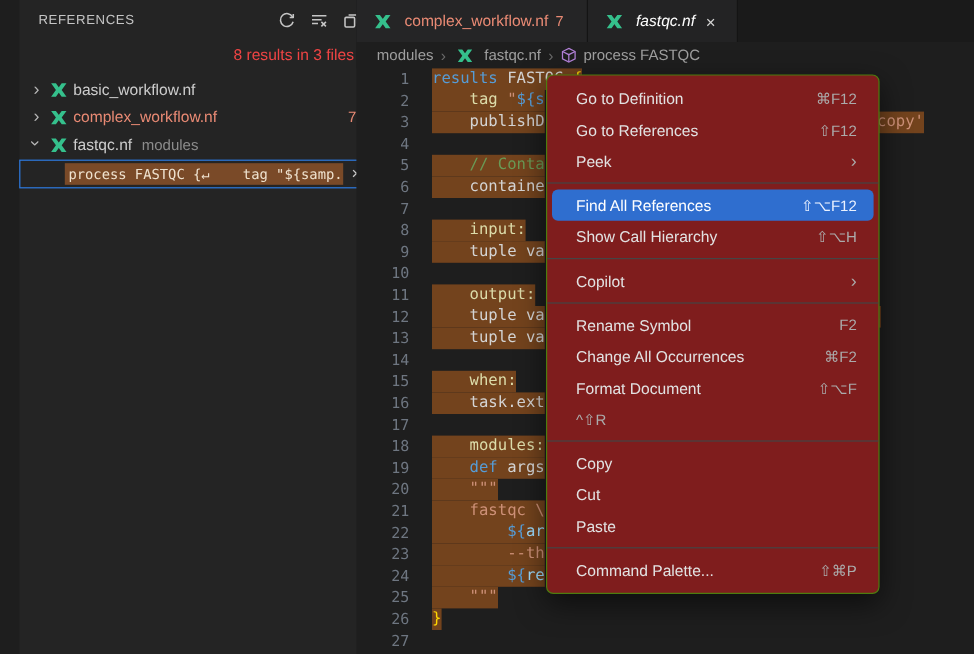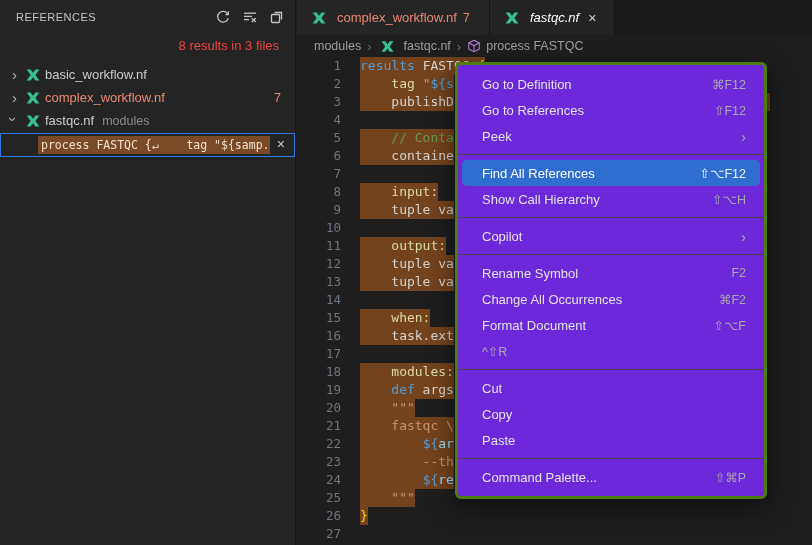--- a/index.html
+++ b/index.html
@@ -2,21 +2,21 @@
 <html><head>
 <meta charset="utf-8">
 <style>
   html,body{margin:0;padding:0;}
   body{
     width:812px;height:545px;position:relative;overflow:hidden;
     background:#1e1e1e;font-family:"Liberation Sans",sans-serif;
     -webkit-font-smoothing:antialiased;
   }
   
-  .sidebar{position:absolute;left:0;top:0;width:296px;height:545px;
+  .sidebar{position:absolute;left:16px;top:0;width:296px;height:545px;
     background:#242424;border-right:1px solid #151515;box-sizing:border-box;}
   .sb-header{display:flex;align-items:center;height:34px;padding:0 8px 0 16px;}
   .sb-title{font-size:11px;color:#c5c5c5;letter-spacing:.5px;flex:1;}
   .sb-actions{display:flex;gap:7px;}
   .icon-btn{width:20px;height:20px;display:flex;align-items:center;justify-content:center;border-radius:4px;cursor:pointer;}
   .icon-btn svg{stroke:#c5c5c5;fill:none;stroke-width:1.3;}
   .sb-summary{font-size:13px;color:#ef4444;padding:4px 16px 8px;text-align:right;}
   .tree{margin-top:2px;}
   .trow{display:flex;align-items:center;height:23px;padding-left:6px;font-size:13px;color:#cccccc;cursor:pointer;}
   .twisty{width:17px;text-align:center;color:#b8b8b8;font-size:15px;flex:none;line-height:23px;}
@@ -49,22 +49,22 @@
   .code{position:absolute;top:57px;left:0;width:515px;height:488px;
     font-family:"DejaVu Sans Mono",monospace;font-size:13px;line-height:18px;}
   .cline{display:flex;height:18px;white-space:pre;}
   .lnum{width:44px;text-align:right;color:#6e7681;flex:none;font-size:12.5px;}
   .ltext{margin-left:19px;}
   .hl{background:#73431d;}
   .kw{color:#569cd6;} .fn{color:#dcdcaa;} .str{color:#ce9178;}
   .cmt{color:#6a9955;margin-top:20px;} .txt{color:#d4d4d4;} .var{color:#9cdcfe;} .brace{color:#ffd700;}
   .frag{position:absolute;background:#73431d;white-space:pre;font-family:"DejaVu Sans Mono",monospace;font-size:13px;line-height:18px;height:18px;}
   
-  .menu{position:absolute;left:455px;top:62px;width:312px;background:#6d28d9;
-    border:3px solid #4d7c0f;border-radius:6px;box-shadow:0 8px 24px rgba(0,0,0,.55);
+  .menu{position:absolute;left:455px;top:62px;width:278px;background:#7f1d1d;
+    border:1px solid #4d7c0f;border-radius:6px;box-shadow:0 8px 24px rgba(0,0,0,.55);
     padding:6px 0;box-sizing:border-box;z-index:10;}
   .mitem{display:flex;align-items:center;height:26px;padding:0 18px 0 24px;
     font-size:13px;color:#e2e2e2;cursor:pointer;}
   .mitem .mlabel{flex:1;white-space:nowrap;}
   .mitem .mshort{color:#ababab;font-size:12.5px;white-space:nowrap;}
   .mitem .msub{color:#ababab;font-size:15px;}
   .mitem.hi{background:#2f6ecf;border-radius:5px;margin:0 4px;padding:0 14px 0 20px;color:#ffffff;}
   .mitem.hi .mshort{color:#eaf1ff;}
   .msep{height:1px;background:#454545;margin:5px 0;}
 </style>
@@ -261,24 +261,24 @@
       </div>
       <div class="mitem">
         <span class="mlabel">Format Document</span>
         <span class="mshort">⇧⌥F</span>
       </div>
       <div class="mitem">
         <span class="mshort">^⇧R</span>
       </div>
       <div class="msep"></div>
       <div class="mitem">
+        <span class="mlabel">Copy</span>
+      </div>
+      <div class="mitem">
         <span class="mlabel">Cut</span>
-      </div>
-      <div class="mitem">
-        <span class="mlabel">Copy</span>
       </div>
       <div class="mitem">
         <span class="mlabel">Paste</span>
       </div>
       <div class="msep"></div>
       <div class="mitem">
         <span class="mlabel">Command Palette...</span>
         <span class="mshort">⇧⌘P</span>
       </div>
     </div>

